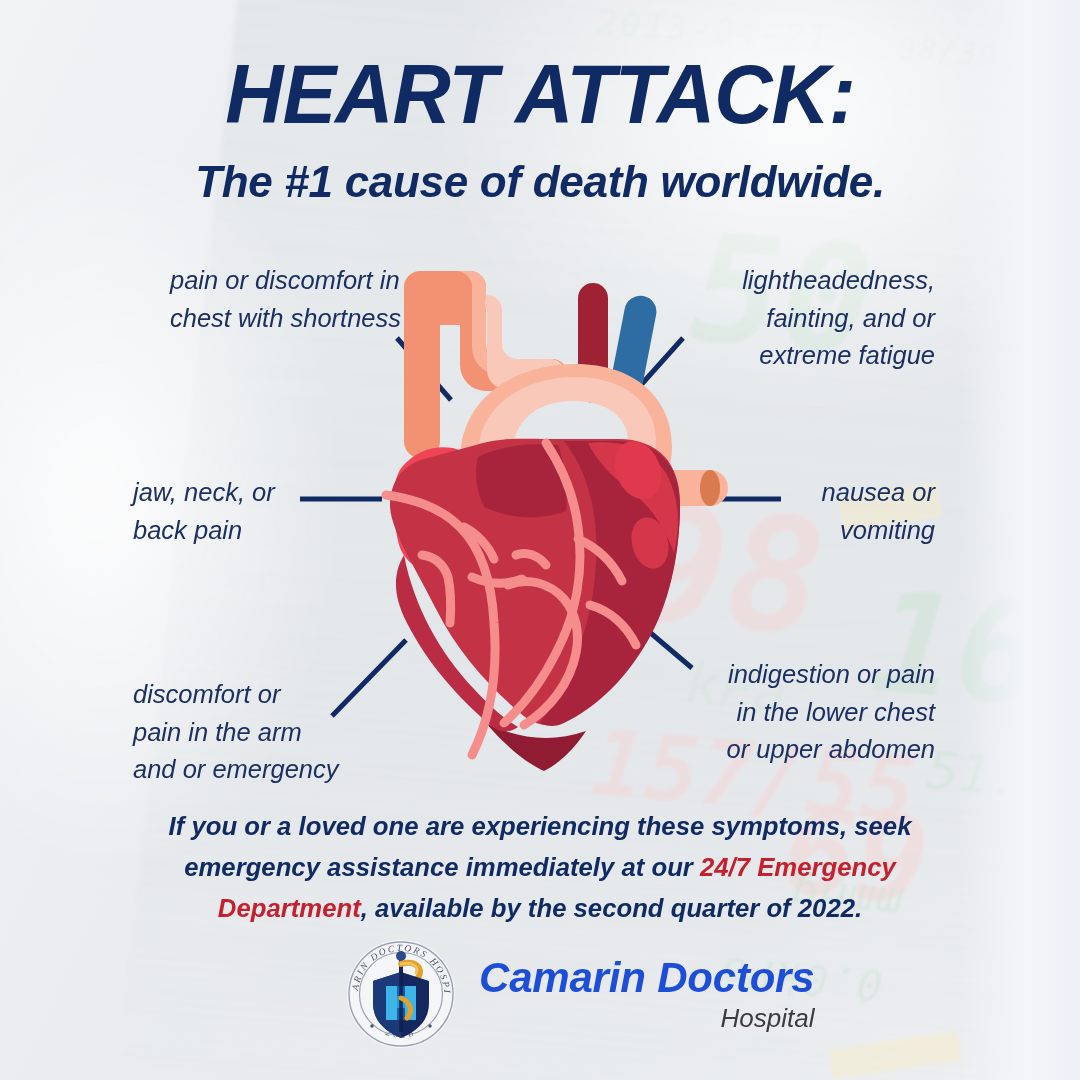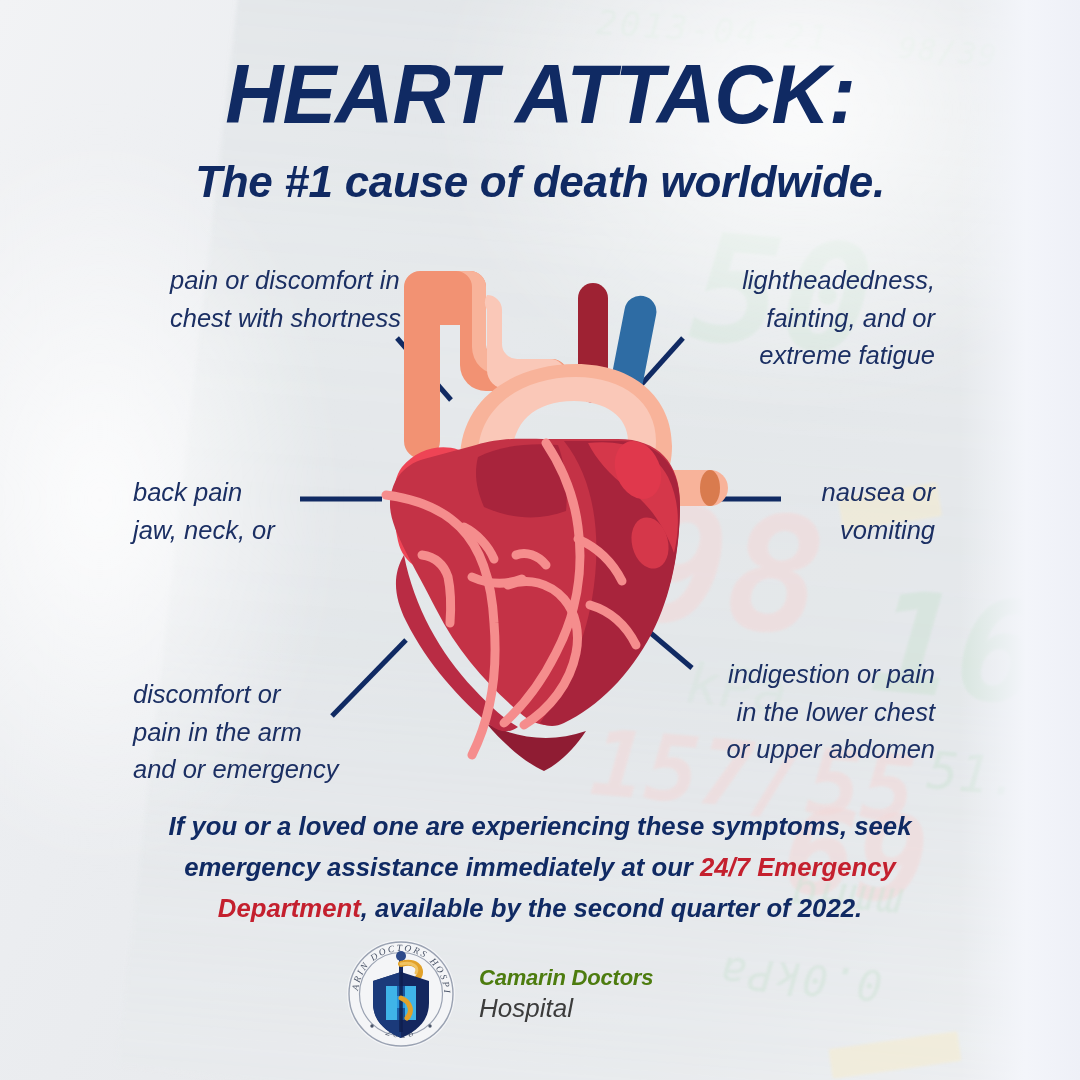--- a/index.html
+++ b/index.html
@@ -125,30 +125,31 @@
   
   .logo-wrap {
     position: absolute;
     left: 345px; top: 938px;
     display: flex;
     align-items: center;
     gap: 22px;
   }
   .logo-text { line-height: 1; }
   .logo-name {
-    color: #4d7c0f;
-    font-size: 22px;
+    color: #1d4ed8;
+    font-size: 42px;
     font-weight: bold;
     letter-spacing: -.2px;
   }
   .logo-sub {
     color: #3c3c3c;
     font-size: 26px;
     margin-top: 6px;
     font-weight: normal;
+    text-align: right;
   }
 </style>
 </head>
 <body>
 
 <div id="poster">
 
   <div class="bg-base"></div>
   <div class="bg-monitor"></div>
 
@@ -278,22 +279,22 @@
       <path d="M122,322 c18,8 34,8 50,2"></path>
     </g>
   </svg>
 
   <div class="label left" style="left:133px; top:262px; width:270px;margin-left:37px;">
     <div>pain or discomfort in</div>
     <div>chest with shortness</div>
   </div>
 
   <div class="label left" style="left:133px; top:474px; width:240px;">
+    <div>jaw, neck, or</div>
     <div>back pain</div>
-    <div>jaw, neck, or</div>
   </div>
 
   <div class="label left" style="left:133px; top:676px; width:260px;">
     <div>discomfort or</div>
     <div>pain in the arm</div>
     <div>and or emergency</div>
   </div>
 
   <div class="label right" style="left:677px; top:262px; width:258px;">
     <div>lightheadedness,</div>

